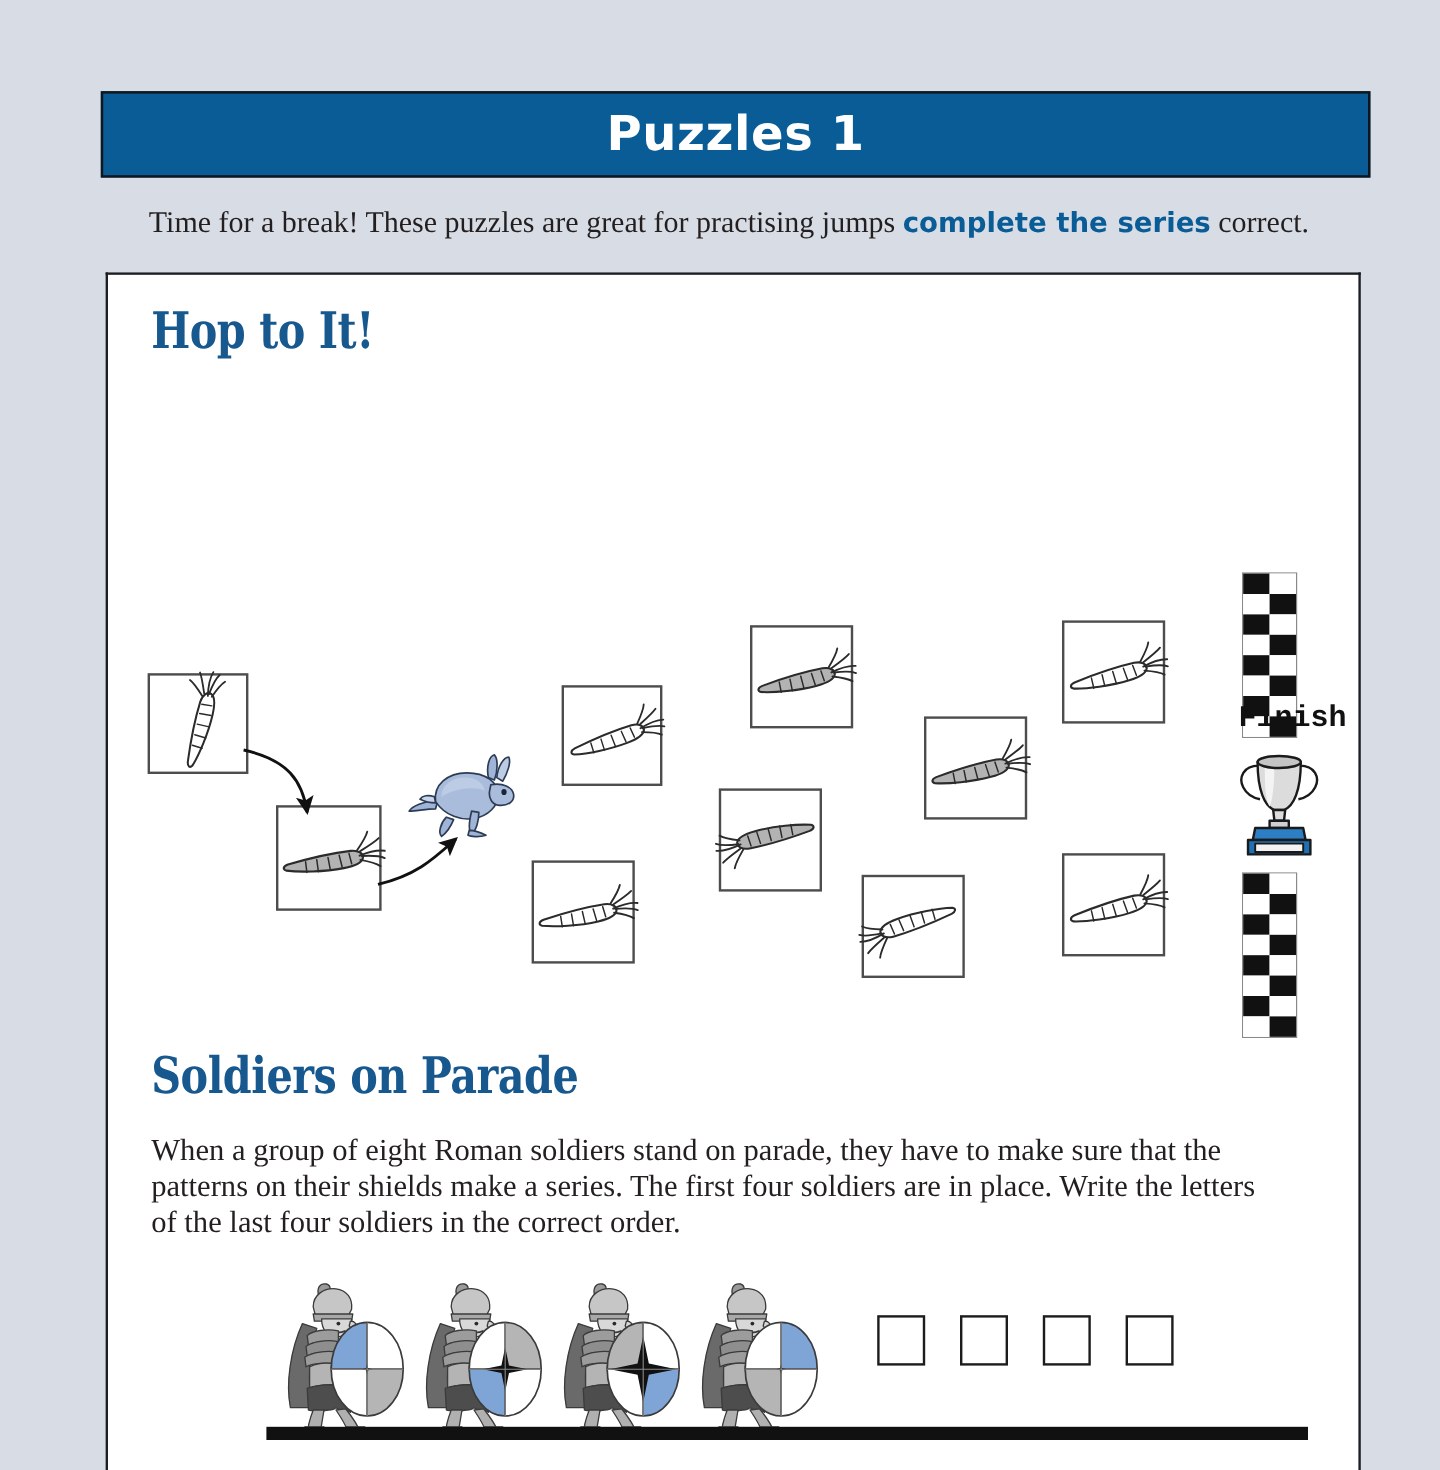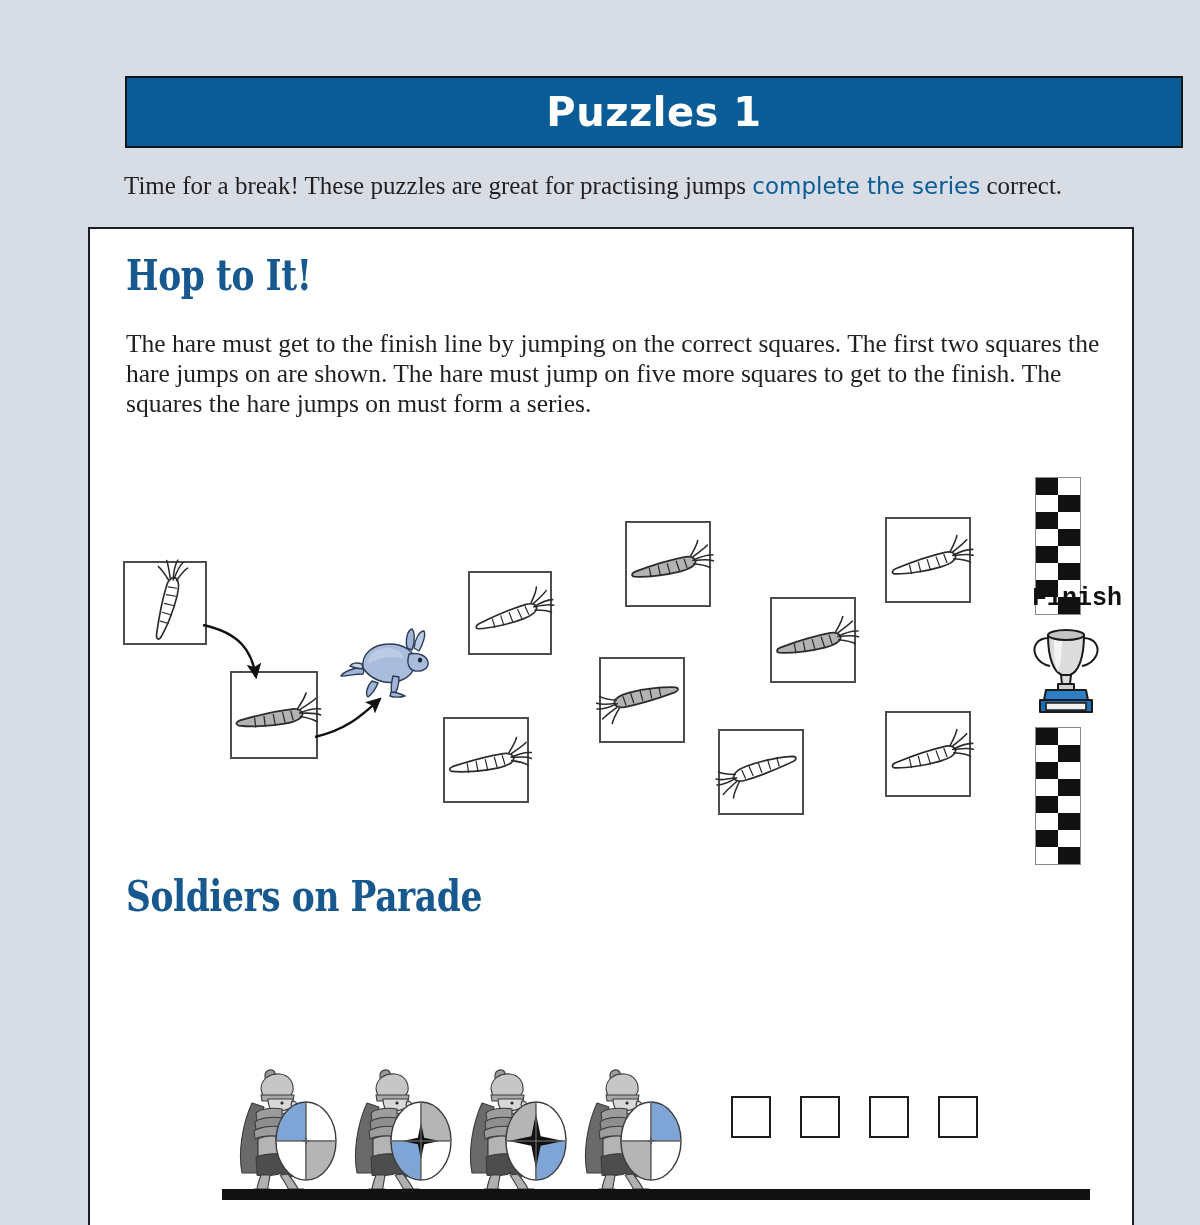--- a/index.html
+++ b/index.html
@@ -22,21 +22,20 @@
     left: 84px;
     top: 76px;
     width: 1058px;
     height: 72px;
     background: #0a5c96;
     border: 2px solid #10161c;
     box-sizing: border-box;
     display: flex;
     align-items: center;
     justify-content: center;
-    margin-left: 41px;
   }
   .title-banner .title-text {
     color: #ffffff;
     font-family: "DejaVu Sans", sans-serif;
     font-weight: bold;
     font-size: 40px;
     letter-spacing: 0.5px;
     line-height: 1;
   }
 
@@ -46,21 +45,21 @@
     left: 124px;
     top: 172px;
     width: 1010px;
     font-size: 25px;
     color: #231f20;
     font-family: "Liberation Serif", serif;
     white-space: nowrap;
   }
   .subtitle .emph {
     color: #0a5c96;
-    font-weight: normal;
+    font-weight: bold;
     font-family: "DejaVu Sans", sans-serif;
     font-size: 23px;
   }
 
   
   .content-panel {
     position: absolute;
     left: 88px;
     top: 227px;
     width: 1046px;
@@ -174,21 +173,20 @@
 <div class="title-banner">
   <span class="title-text">Puzzles 1</span>
 </div>
 
 <div class="subtitle"><span>Time for a break!  These puzzles are great for practising jumps </span><span class="emph">complete the series</span><span> correct.</span></div>
 
 <div class="content-panel">
 
   <div class="section-heading" id="heading-hop">Hop to It!</div>
 
-  <div class="body-par" id="par-hop-1">The hare must get to the finish line by jumping on the correct squares.  The first two squares the hare jumps on are shown.  The hare must jump on five more squares to get to the finish.  The squares the hare jumps on must form a series.</div>
 
 
   <div id="carrot-holder">
       <div class="carrot-box" style="left: 33px; top: 332px; width: 84px; height: 84px;">
         <div style="width:100%;height:100%;transform:rotate(-32deg);">
   <svg viewBox="0 0 100 100" preserveAspectRatio="xMidYMid meet">
     <g stroke="#2b2b2b" stroke-width="2.1" stroke-linejoin="round" stroke-linecap="round">
       <path d="M20 78 C30 66 50 44 64 32 C70 27 76 27 78 31 C80 36 74 44 68 50
                C54 64 34 78 22 84 C18 85 17 82 20 78 Z" fill="#ffffff"></path>
       <path d="M33 66 L40 74" fill="none" stroke-width="1.5"></path>
@@ -500,20 +498,21 @@
 
         <path d="M16 68 L56 68 L58 78 L14 78 Z" fill="#2c7fc4"></path>
         <rect x="10" y="78" width="52" height="12" fill="#1f6fb2"></rect>
         <rect x="16" y="81" width="40" height="7" fill="#f2f2f2" stroke-width="1.6"></rect>
       </g>
     </svg>
   </div>
 
   <div class="section-heading" id="heading-soldiers">Soldiers on Parade</div>
 
+  <div class="body-par" id="par-soldiers-1">When a group of eight Roman soldiers stand on parade, they have to make sure that the patterns on their shields make a series.  The first four soldiers are in place.  Write the letters of the last four soldiers in the correct order.</div>
 
   <div id="soldier-holder">
       <div class="soldier" style="left: 140px; top: 838px;">
   <svg width="112" height="128" viewBox="0 0 112 128">
     <g stroke="#3b3b3b" stroke-width="1.1" stroke-linejoin="round">
 
       <path d="M22 36 C12 58 8 86 12 106 L30 106 C26 84 28 58 34 40 Z" fill="#6a6a6a"></path>
 
       <path d="M36 14 C33 6 37 2 42 3 C46 4 46 9 43 13 C47 9 52 9 53 13 C54 18 48 21 43 21 Z" fill="#9a9a9a"></path>
 

